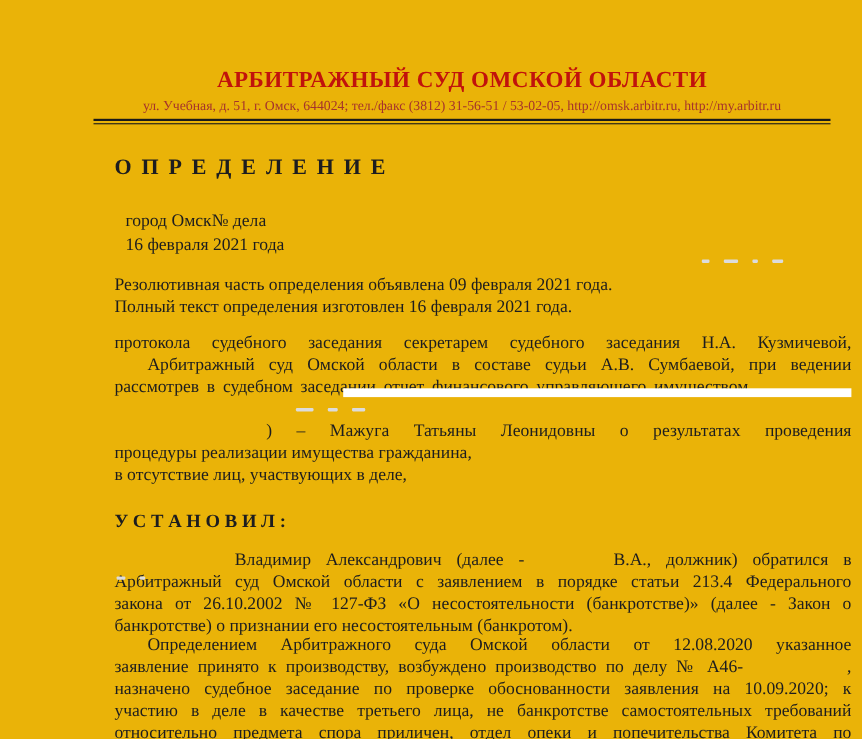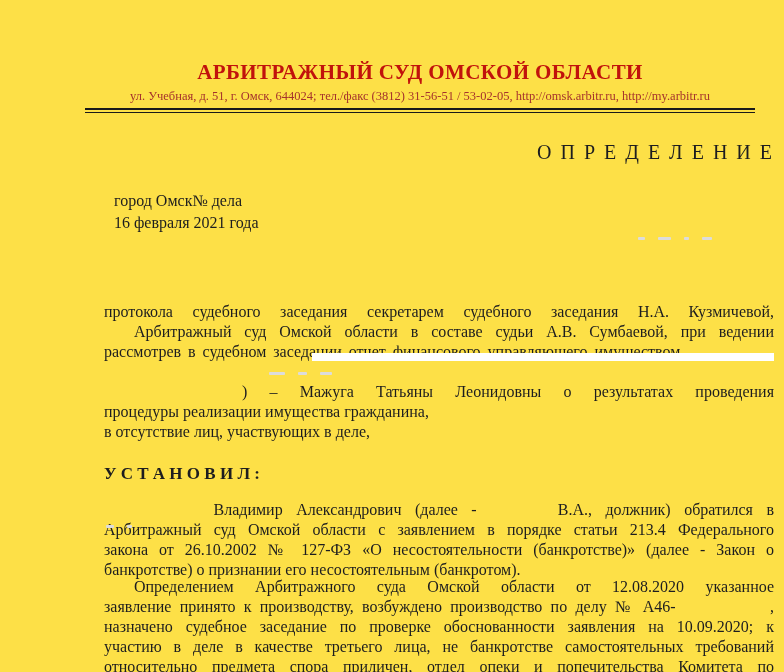--- a/index.html
+++ b/index.html
@@ -8,32 +8,32 @@
     --text:#1d1d1f;
     --rule:#1a1a1a;
     --residue:#dcdcdc;
   }
   html,body{margin:0;padding:0;}
   body{
     width:784px;height:672px;background:#ffffff;
     font-family:"Liberation Serif","DejaVu Serif",serif;
     color:var(--text);
   }
-  .page{position:relative;width:784px;height:672px;overflow:hidden;background:#fde047;}
+  .page{position:relative;width:784px;height:672px;overflow:hidden;background:#eab308;}
 
   
   .letterhead{position:absolute;left:85px;top:60px;width:670px;text-align:center;}
   .court-name{font-size:21px;font-weight:bold;color:var(--court-red);letter-spacing:.4px;white-space:nowrap;}
   .court-address{font-size:12.5px;color:var(--address-red);margin-top:4px;white-space:nowrap;}
   .rule-thick{height:2px;background:var(--rule);margin-top:4px;}
   .rule-thin{height:1px;background:var(--rule);margin-top:2px;}
 
   
-  .doc-title{position:absolute;left:104px;top:141px;width:670px;text-align:right;
-             font-size:20px;font-weight:normal;letter-spacing:2px;white-space:nowrap;}
+  .doc-title{position:absolute;left:104px;top:141px;width:670px;text-align:left;
+             font-size:20px;font-weight:bold;letter-spacing:2px;white-space:nowrap;}
 
   
   .meta{position:absolute;left:114px;top:192px;width:616px;font-size:16px;}
   .meta-row{display:flex;height:22px;}
   .meta-residue{position:absolute;left:524px;top:36px;white-space:nowrap;}
 
   
   .block{position:absolute;left:104px;width:670px;font-size:16px;line-height:20px;}
   .line{height:20px;overflow:visible;}
   .j{text-align:justify;text-align-last:justify;}
@@ -73,20 +73,24 @@
       <span>16 февраля 2021 года</span>
     </div>
     <span class="meta-residue">
       <span class="residue-bar" style="width:7px;"></span>
       <span class="residue-bar" style="width:13px;"></span>
       <span class="residue-bar" style="width:5px;"></span>
       <span class="residue-bar" style="width:10px;"></span>
     </span>
   </div>
 
+  <div class="block" style="top:250px;">
+    <div class="line">Резолютивная часть определения объявлена 09 февраля 2021 года.</div>
+    <div class="line">Полный текст определения изготовлен 16 февраля 2021 года.</div>
+  </div>
 
   <div class="block" style="top:302px;">
     <div class="line j">протокола судебного заседания секретарем судебного заседания Н.А. Кузмичевой,</div>
     <div class="line j ind">Арбитражный суд Омской области в составе судьи А.В. Сумбаевой, при ведении</div>
     <div class="line clipline">
       <span>рассмотрев в судебном заседании отчет финансового управляющего имуществом</span>
       <span class="clip-cover"></span>
     </div>
     <div class="line gapline">
       <span class="residue-bar" style="width:16px;"></span>

